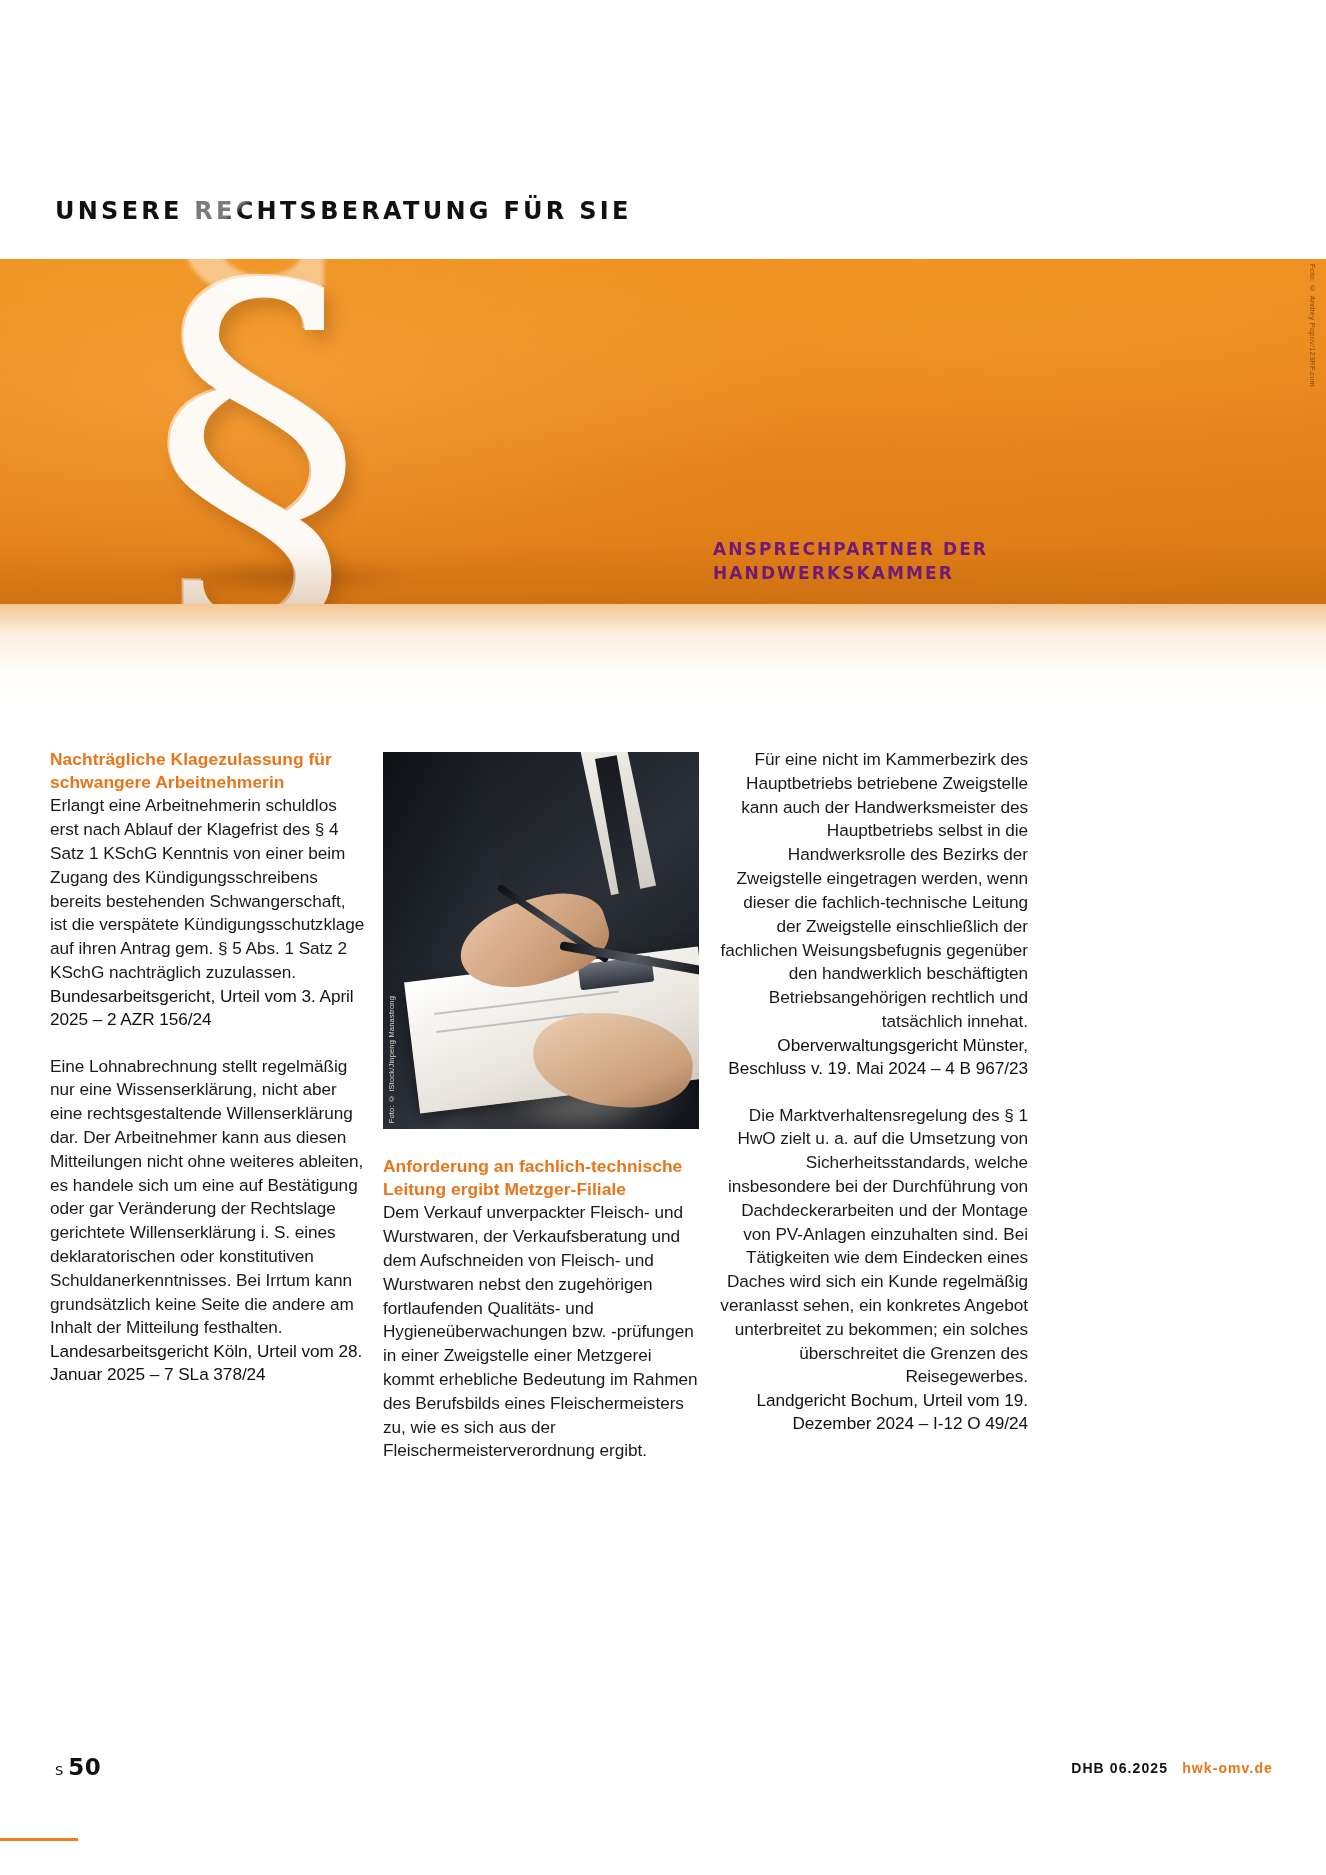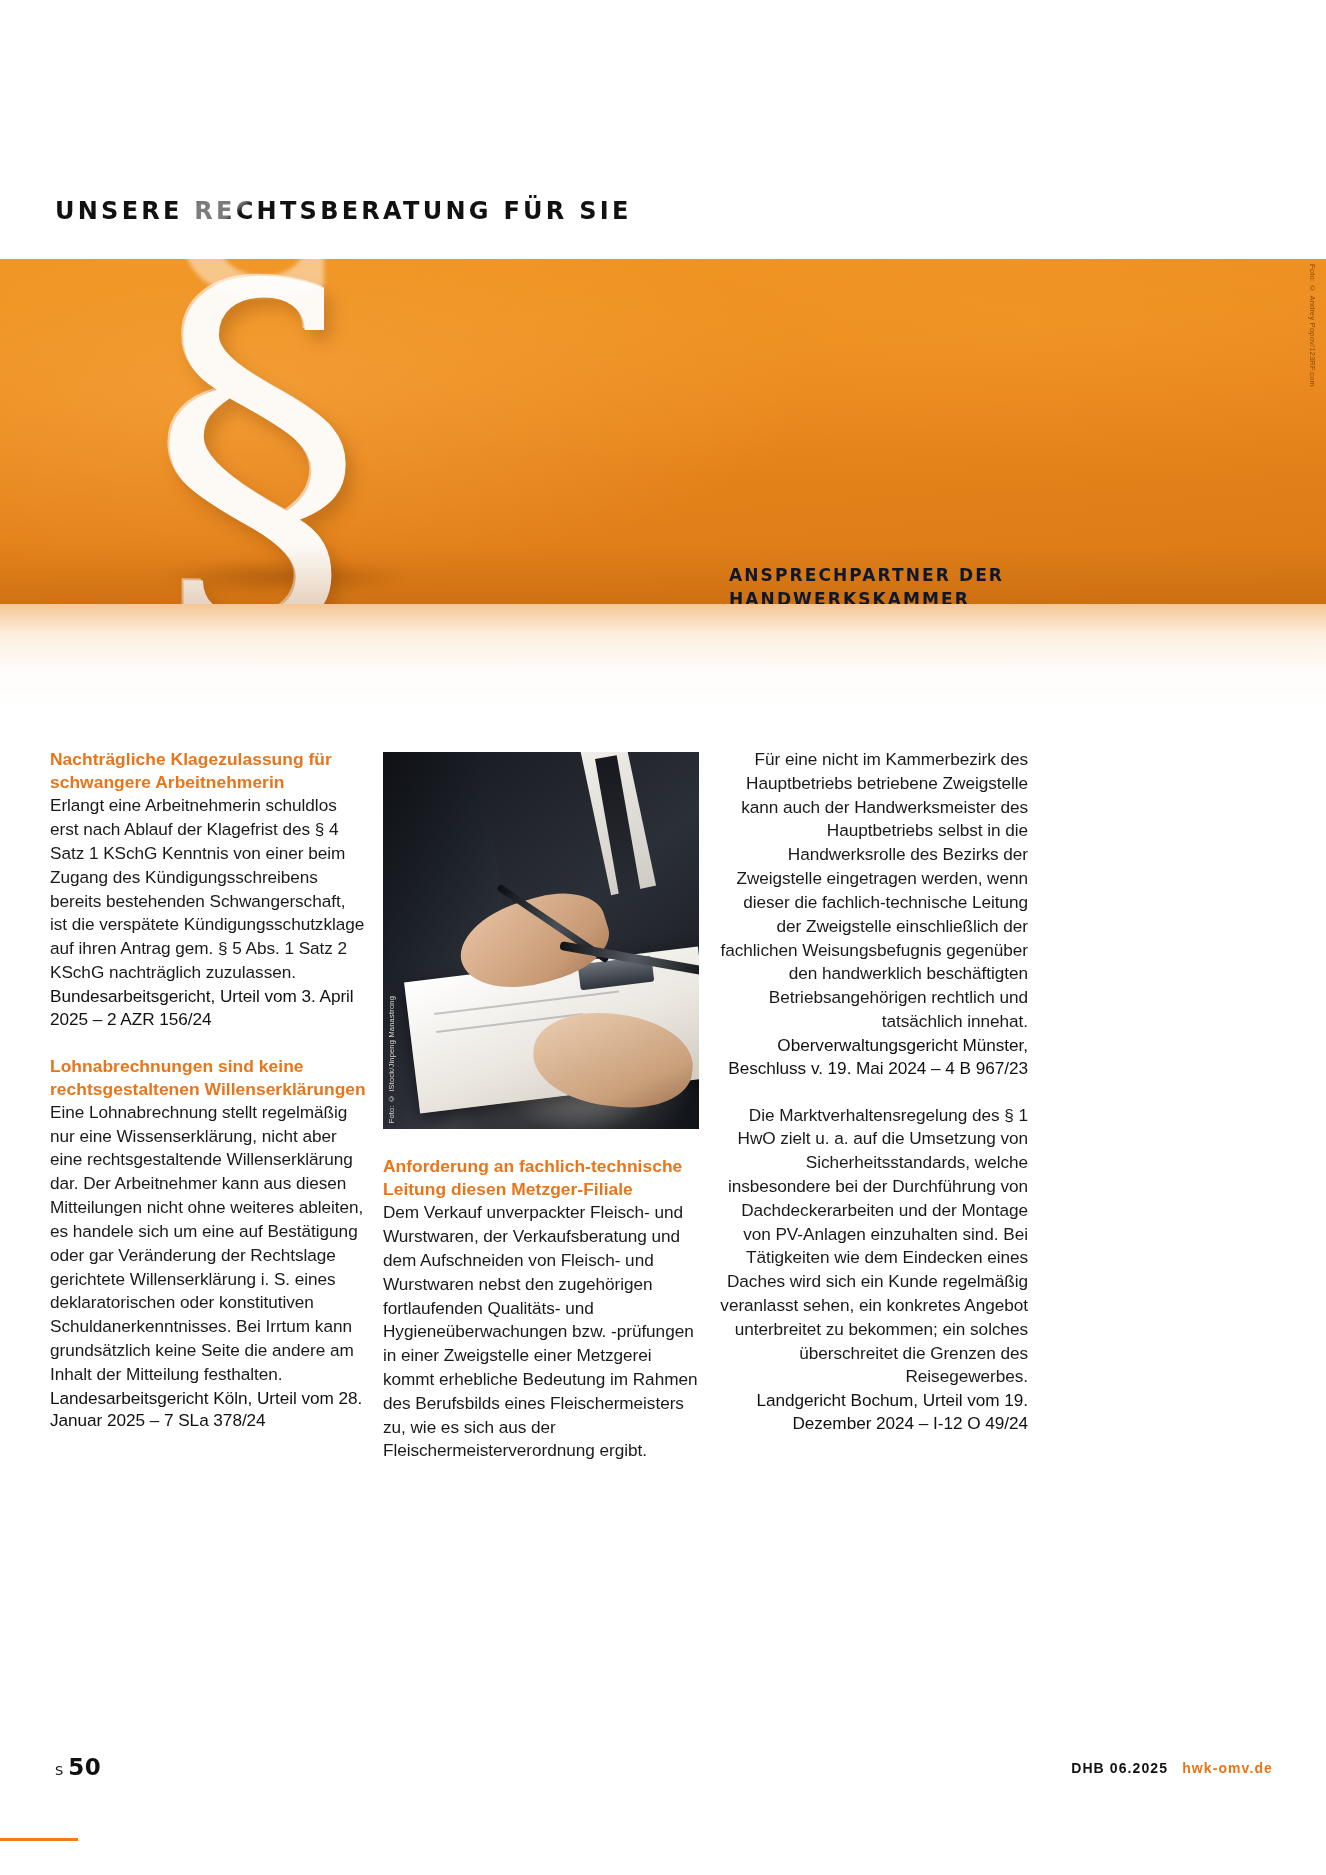--- a/index.html
+++ b/index.html
@@ -107,24 +107,23 @@
     transform: scaleY(-1);
     transform-origin: top;
     filter: blur(2px);
     user-select: none;
   }
 
   
   .contact-block {
     position: absolute;
     left: 713px;
-    top: 304px;
+    top: 278px;
     width: 380px;
-    color: #0f172a;
-    margin-left: 16px;
+    color: #701a75;
   }
   .contact-title {
     font-family: "DejaVu Sans", sans-serif;
     font-size: 17px;
     font-weight: 700;
     letter-spacing: 2.1px;
     line-height: 1.42;
     margin-bottom: 26px;
   }
 
@@ -412,29 +411,28 @@
 
   <div class="columns">
 
     <div class="col col-1">
       <div class="article">
         <div class="art-head">Nachträgliche Klagezulassung für schwangere Arbeitnehmerin</div>
         <p class="art-body">Erlangt eine Arbeitnehmerin schuldlos erst nach Ablauf der Klagefrist des § 4 Satz 1 KSchG Kenntnis von einer beim Zugang des Kündigungsschreibens bereits bestehenden Schwangerschaft, ist die verspätete Kündigungsschutzklage auf ihren Antrag gem. § 5 Abs. 1 Satz 2 KSchG nachträglich zuzulassen.</p>
         <div class="art-cite">Bundesarbeitsgericht, Urteil vom 3. April 2025 – 2 AZR 156/24</div>
       </div>
       <div class="article">
-        <div class="art-head">Lohnabrechnungen sind keine rechtsgestaltenen Willenserklärungen</div>
         <p class="art-body">Eine Lohnabrechnung stellt regelmäßig nur eine Wissenserklärung, nicht aber eine rechtsgestaltende Willenserklärung dar. Der Arbeitnehmer kann aus diesen Mitteilungen nicht ohne weiteres ableiten, es handele sich um eine auf Bestätigung oder gar Veränderung der Rechtslage gerichtete Willenserklärung i. S. eines deklaratorischen oder konstitutiven Schuldanerkenntnisses. Bei Irrtum kann grundsätzlich keine Seite die andere am Inhalt der Mitteilung festhalten.</p>
         <div class="art-cite">Landesarbeitsgericht Köln, Urteil vom 28. Januar 2025 – 7 SLa 378/24</div>
       </div>
     </div>
 
     <div class="col col-2">
       <div class="article article-below">
-        <div class="art-head">Anforderung an fachlich-technische Leitung diesen Metzger-Filiale</div>
+        <div class="art-head">Anforderung an fachlich-technische Leitung ergibt Metzger-Filiale</div>
         <p class="art-body">Dem Verkauf unverpackter Fleisch- und Wurstwaren, der Verkaufsberatung und dem Aufschneiden von Fleisch- und Wurstwaren nebst den zugehörigen fortlaufenden Qualitäts- und Hygieneüberwachungen bzw. -prüfungen in einer Zweigstelle einer Metzgerei kommt erhebliche Bedeutung im Rahmen des Berufsbilds eines Fleischermeisters zu, wie es sich aus der Fleischermeisterverordnung ergibt.</p>
       </div>
     </div>
 
     <div class="col col-3">
       <div class="article">
         <p class="art-body">Für eine nicht im Kammerbezirk des Hauptbetriebs betriebene Zweigstelle kann auch der Handwerksmeister des Hauptbetriebs selbst in die Handwerksrolle des Bezirks der Zweigstelle eingetragen werden, wenn dieser die fachlich-technische Leitung der Zweigstelle einschließlich der fachlichen Weisungsbefugnis gegenüber den handwerklich beschäftigten Betriebsangehörigen rechtlich und tatsächlich innehat.</p>
         <div class="art-cite">Oberverwaltungsgericht Münster, Beschluss v. 19. Mai 2024 – 4 B 967/23</div>
       </div>
       <div class="article">

